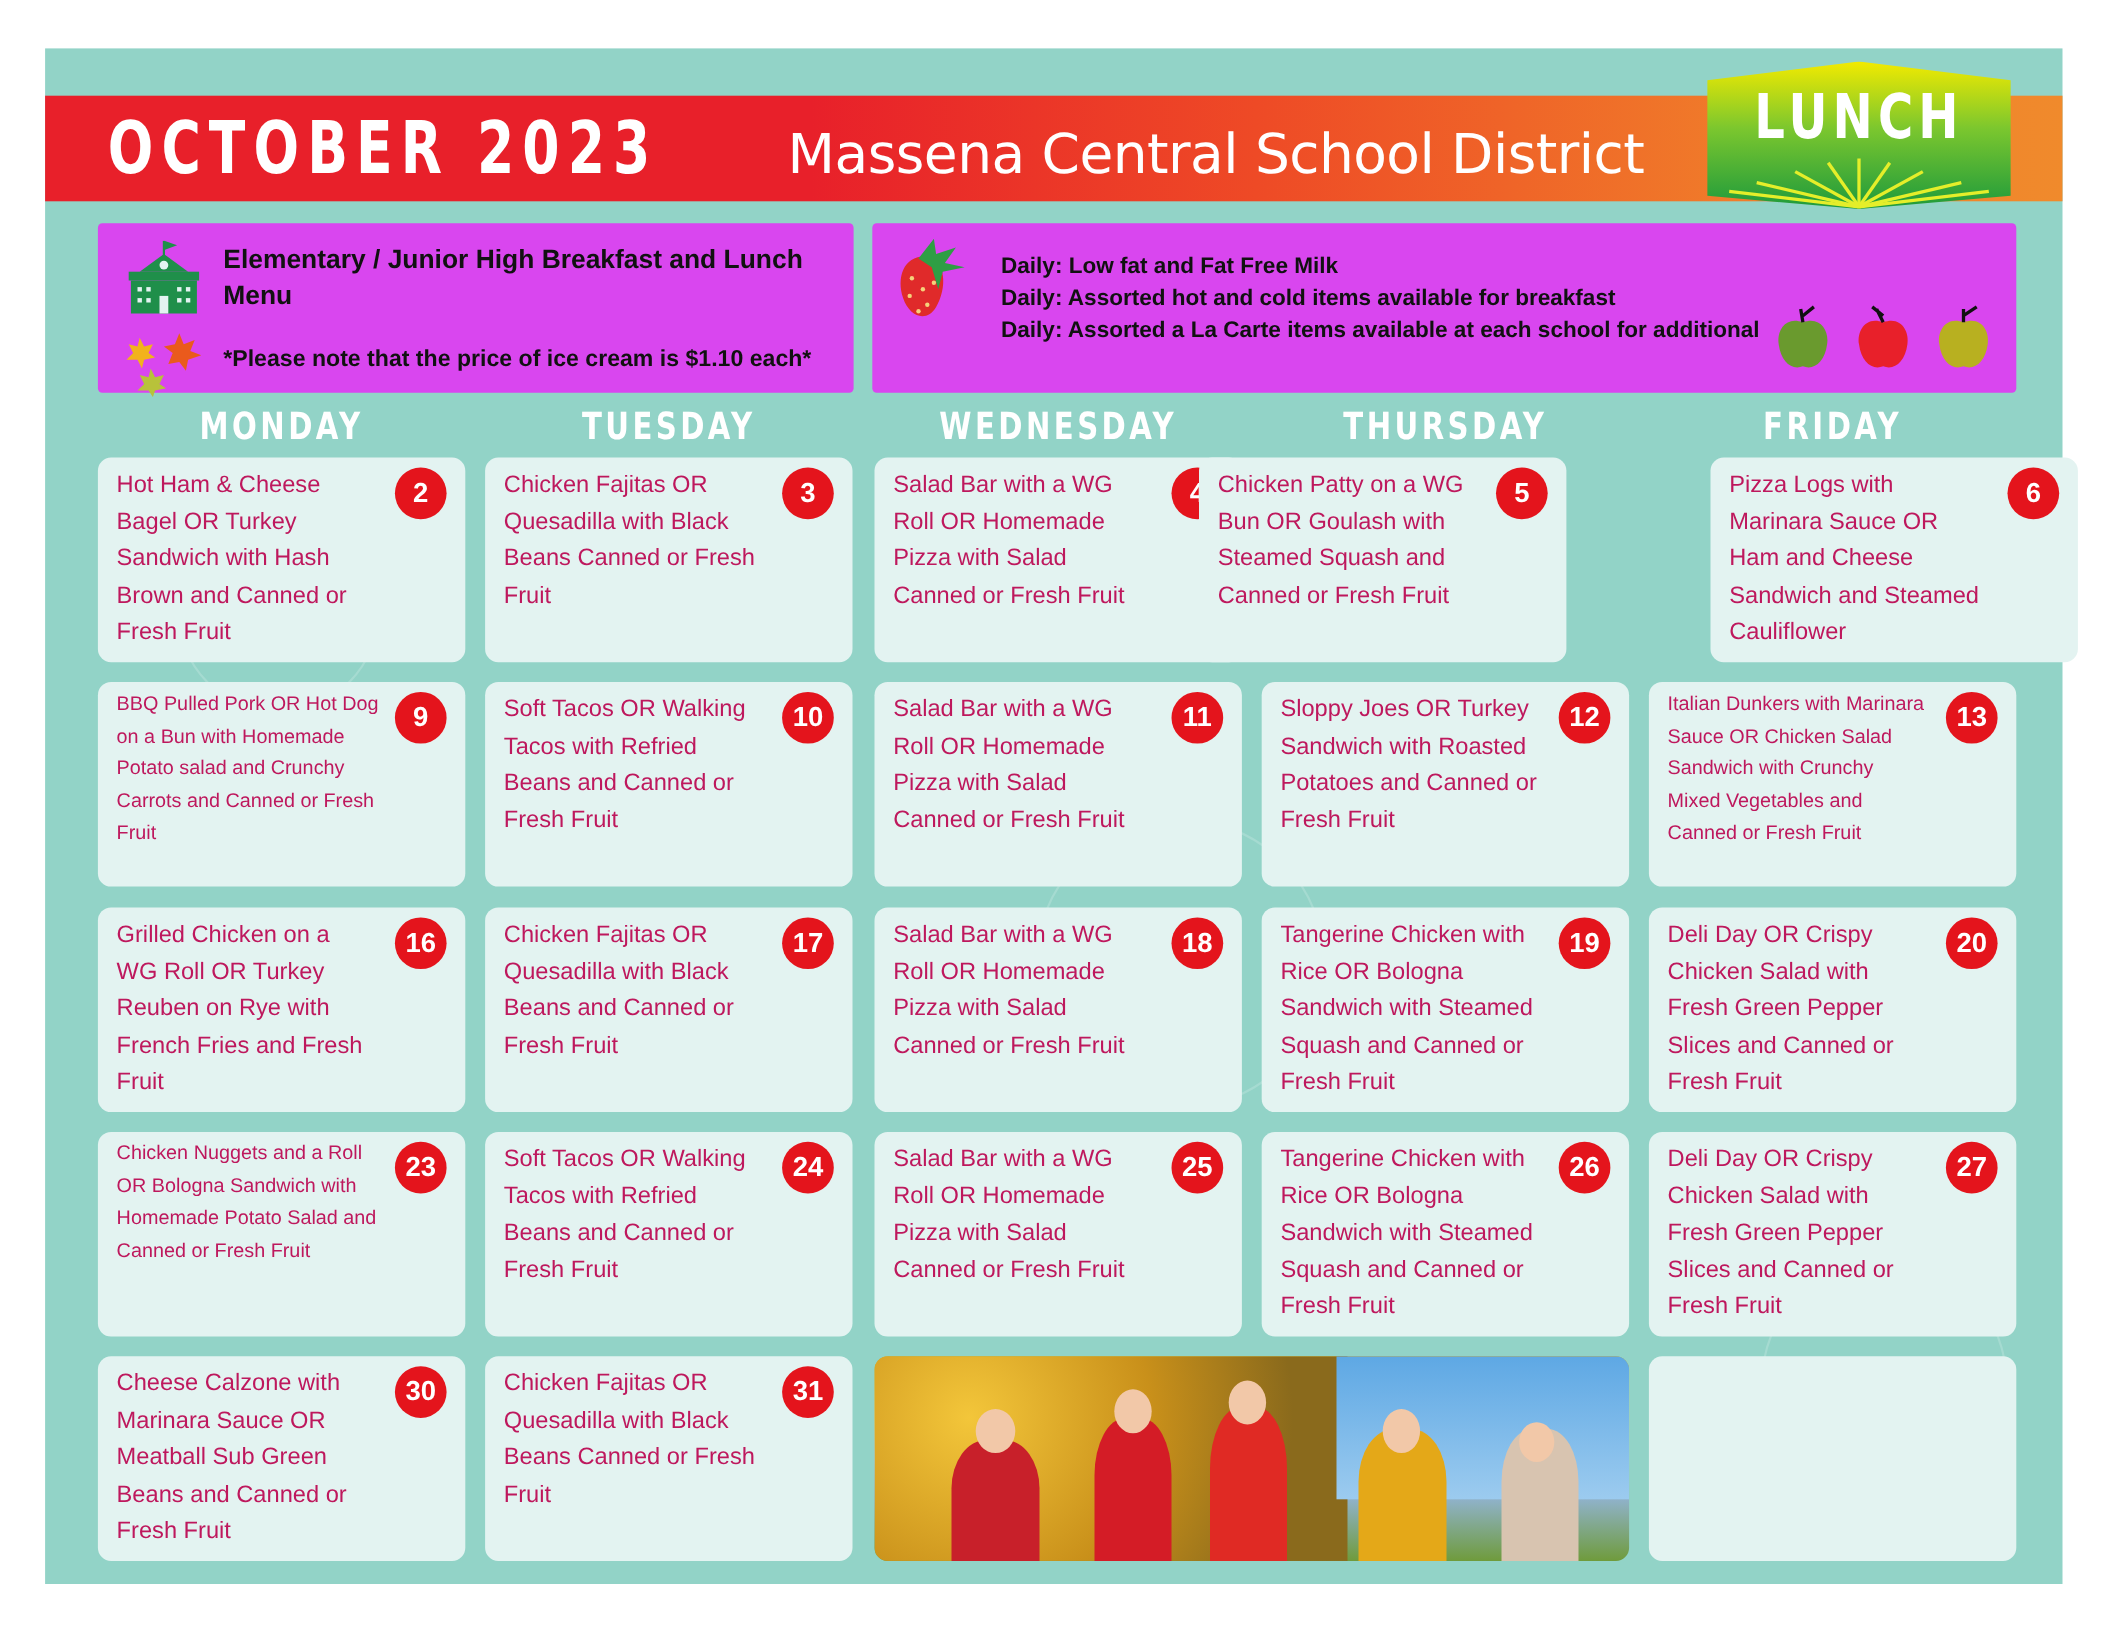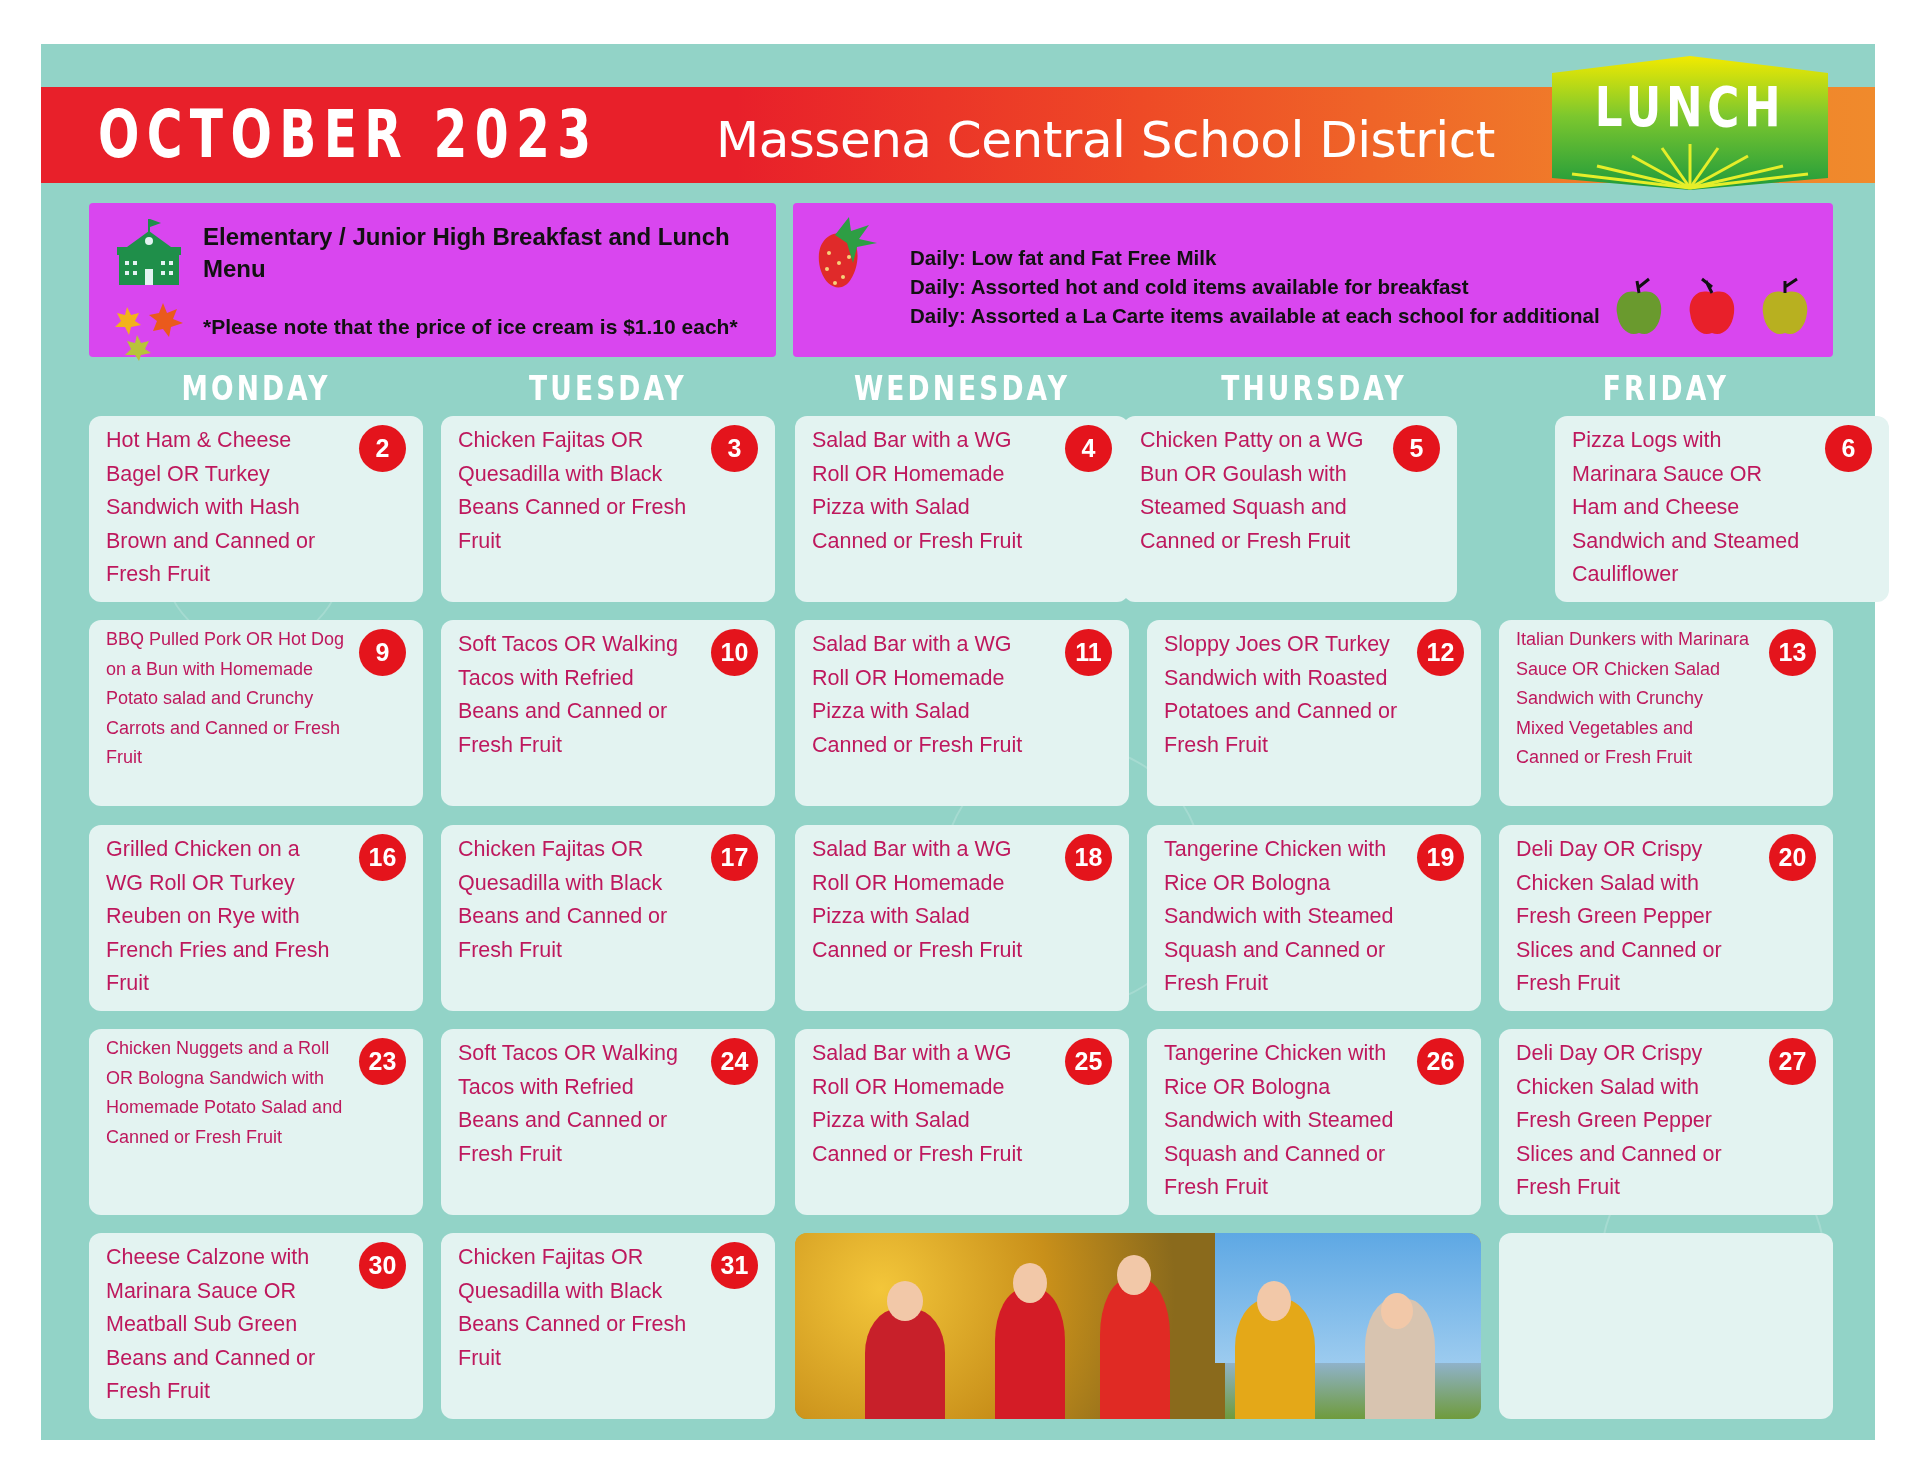--- a/index.html
+++ b/index.html
@@ -13,21 +13,21 @@
            font-weight:bold; font-size:66px; letter-spacing:9px; line-height:86px; transform:scaleX(0.82); transform-origin:left center; }
   .district { position:absolute; left:716px; top:110px; color:#fff; font-size:50px; line-height:60px; font-family:"DejaVu Sans", sans-serif; font-weight:normal; letter-spacing:-0.5px; }
   .lunch-badge { position:absolute; left:1552px; top:56px; width:276px; height:134px; }
   .lunch-text { position:absolute; left:1552px; top:72px; width:276px; text-align:center; color:#fff; font-family:"DejaVu Sans", sans-serif;
                 font-weight:bold; font-size:56px; letter-spacing:6px; transform:scaleX(0.78); line-height:70px; }
   .info { position:absolute; background:#d946ef; border-radius:4px; }
   .info-left { left:89px; top:203px; width:687px; height:154px; }
   .info-right { left:793px; top:203px; width:1040px; height:154px; }
   .info-title { position:absolute; left:114px; top:18px; font-weight:bold; font-size:24px; line-height:32px; color:#111; width:560px; }
   .info-note { position:absolute; left:114px; top:112px; font-weight:bold; font-size:21px; color:#111; white-space:nowrap; }
-  .daily { position:absolute; left:117px; top:24px; font-weight:bold; font-size:20.5px; line-height:29px; color:#111; width:760px;margin-top:16px; }
+  .daily { position:absolute; left:117px; top:24px; font-weight:bold; font-size:20.5px; line-height:29px; color:#111; width:760px; }
   .daily div { white-space:nowrap; }
   .day-head { position:absolute; top:366px; width:334px; text-align:center; color:#fff; font-family:"DejaVu Sans", sans-serif;
               font-weight:bold; font-size:34px; letter-spacing:4px; transform:scaleX(0.78); line-height:44px; }
   .card { position:absolute; width:334px; height:186px; background:#e3f3f1; border-radius:12px; }
   .card .menu { position:absolute; left:17px; top:8px; width:235px; font-size:21.5px; line-height:33.5px; color:#be185d; }
   .card .menu.small { font-size:18px; line-height:29.5px; top:5px; width:240px; }
   .badge { position:absolute; right:17px; top:9px; width:47px; height:47px; border-radius:50%; background:#e4141c;
            color:#fff; font-weight:bold; font-size:25px; text-align:center; line-height:47px; }
   .photo { position:absolute; left:795px; top:1233px; width:686px; height:186px; border-radius:12px; overflow:hidden;
            background:linear-gradient(180deg,#c9a82a 0%,#e4c25a 30%,#a8c7d8 50%,#8fb2c9 70%,#6f9b3c 100%); }
@@ -147,21 +147,21 @@
   <div class="badge">2</div>
 </div>
 <div class="card" style="left:441px;top:416px;">
   <div class="menu">Chicken Fajitas OR Quesadilla with Black Beans Canned or Fresh Fruit</div>
   <div class="badge">3</div>
 </div>
 <div class="card" style="left:795px;top:416px;">
   <div class="menu">Salad Bar with a WG Roll OR Homemade Pizza with Salad Canned or Fresh Fruit</div>
   <div class="badge">4</div>
 </div>
-<div class="card" style="left:1123px;top:416px;">
+<div class="card" style="left:1090px;top:416px;">
   <div class="menu">Chicken Patty on a WG Bun OR Goulash with Steamed Squash and Canned or Fresh Fruit</div>
   <div class="badge">5</div>
 </div>
 <div class="card" style="left:1555px;top:416px;">
   <div class="menu">Pizza Logs with Marinara Sauce OR Ham and Cheese Sandwich and Steamed Cauliflower</div>
   <div class="badge">6</div>
 </div>
 
 <div class="card" style="left:89px;top:620px;">
   <div class="menu small">BBQ Pulled Pork OR Hot Dog on a Bun with Homemade Potato salad and Crunchy Carrots and Canned or Fresh Fruit</div>

